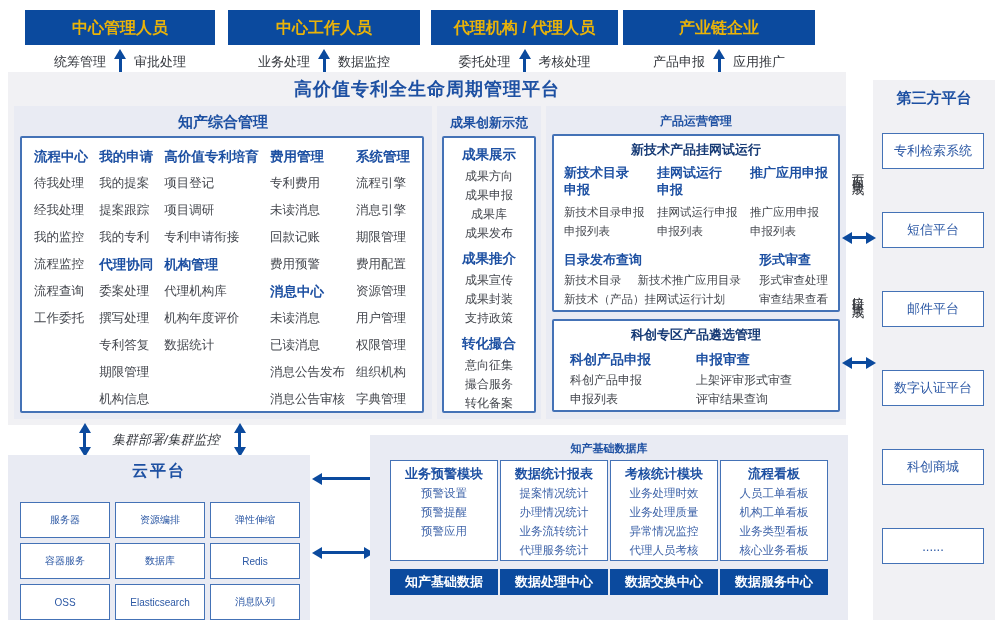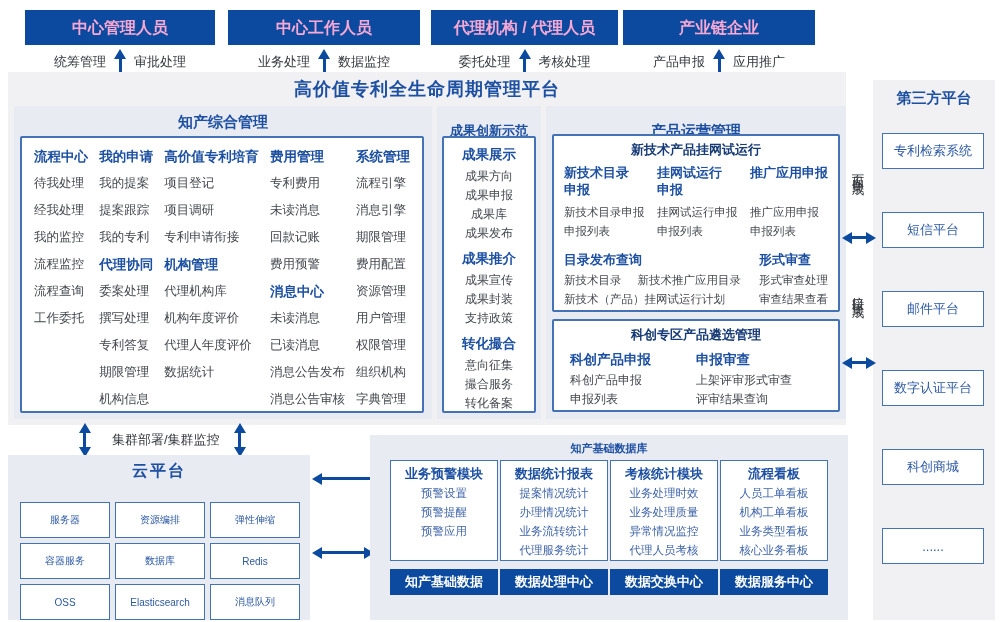--- a/index.html
+++ b/index.html
@@ -12,21 +12,21 @@
     --panelgray:#f1f1f4;
     --secgray:#e9ebf3;
   }
   html,body{margin:0;padding:0;}
   body{
     width:1000px;height:622px;position:relative;overflow:hidden;background:#fff;
     font-family:"Liberation Sans","DejaVu Sans",sans-serif;
   }
   
   .actor{position:absolute;top:10px;}
-  .actor-header{background:var(--primary);color:#f9a8d4;font-weight:bold;font-size:16px;
+  .actor-header{background:var(--primary);color:#eab308;font-weight:bold;font-size:16px;
     text-align:center;height:35px;line-height:35px;white-space:nowrap;}
   .roles{display:flex;justify-content:center;gap:28px;margin-top:8px;
     font-size:13px;color:#33363c;white-space:nowrap;}
   
   .varrow{position:absolute;width:3px;background:var(--primary);}
   .varrow::before{content:"";position:absolute;top:-9px;left:50%;transform:translateX(-50%);
     border-left:6px solid transparent;border-right:6px solid transparent;border-bottom:10px solid var(--primary);}
   .varrow::after{content:"";position:absolute;bottom:-9px;left:50%;transform:translateX(-50%);
     border-left:6px solid transparent;border-right:6px solid transparent;border-top:10px solid var(--primary);}
   .harrow{position:absolute;height:3px;background:var(--primary);}
@@ -72,21 +72,21 @@
     display:flex;align-items:center;justify-content:center;
     font-size:10px;color:#2d59a5;white-space:nowrap;}
   
   .db-cols{display:flex;justify-content:space-between;padding:4px 20px 0;}
   .db-col{width:108px;display:flex;flex-direction:column;}
   .db-white{background:#fff;border:1.5px solid var(--border);height:101px;text-align:center;box-sizing:border-box;}
   .db-white .gh{font-size:13px;line-height:21px;margin-top:2px;}
   .db-white .gi{font-size:11.5px;color:var(--itemblue);line-height:19px;}
   .db-footer{margin-top:8px;background:var(--primary);color:#fff;font-weight:bold;
     font-size:13px;height:26px;line-height:26px;text-align:center;}
-  .plain-label{position:absolute;font-size:13px;color:#33363c;white-space:nowrap;}
+  .plain-label{position:absolute;font-size:13px;color:#33363c;white-space:nowrap;font-style:italic;}
 </style>
 </head>
 <body>
 
 <div class="actor" style="left:25px;width:190px;">
   <div class="actor-header">中心管理人员</div>
   <div class="roles">
     <span>统筹管理</span>
     <span>审批处理</span>
   </div>
@@ -155,21 +155,20 @@
           <div class="gh">高价值专利培育</div>
           <div>
               <div class="gi">项目登记</div>
               <div class="gi">项目调研</div>
               <div class="gi">专利申请衔接</div>
             </div>
           <div class="gh">机构管理</div>
           <div>
               <div class="gi">代理机构库</div>
               <div class="gi">机构年度评价</div>
-              <div class="gi">代理人年度评价</div>
               <div class="gi">数据统计</div>
             </div>
         </div>
         <div>
           <div class="gh">费用管理</div>
           <div>
               <div class="gi">专利费用</div>
               <div class="gi">未读消息</div>
               <div class="gi">回款记账</div>
               <div class="gi">费用预警</div>
@@ -194,21 +193,21 @@
               <div class="gi">权限管理</div>
               <div class="gi">组织机构</div>
               <div class="gi">字典管理</div>
             </div>
         </div>
       </div>
     </div>
   </div>
 
   <div class="section" style="left:429px;top:34px;width:104px;height:313px;">
-    <div class="sec-title" style="font-size:13px;margin-top:16px;">成果创新示范</div>
+    <div class="sec-title" style="font-size:13px;margin-top:8px;">成果创新示范</div>
     <div class="wbox ach-box" style="left:5px;top:30px;width:94px;height:277px;">
       <div class="gh">成果展示</div>
       <div>
           <div class="gi">成果方向</div>
           <div class="gi">成果申报</div>
           <div class="gi">成果库</div>
           <div class="gi">成果发布</div>
         </div>
       <div class="gh">成果推介</div>
       <div>
@@ -219,21 +218,21 @@
       <div class="gh">转化撮合</div>
       <div>
           <div class="gi">意向征集</div>
           <div class="gi">撮合服务</div>
           <div class="gi">转化备案</div>
         </div>
     </div>
   </div>
 
   <div class="section" style="left:538px;top:34px;width:300px;height:313px;">
-    <div class="sec-title" style="font-size:15px;margin-top:16px;">产品运营管理</div>
+    <div class="sec-title" style="font-size:12px;margin-top:7px;">产品运营管理</div>
     <div class="wbox" style="left:6px;top:28px;width:288px;height:178px;">
       <div class="inbox-title">新技术产品挂网试运行</div>
       <div class="trial-cols">
         <div>
           <div class="th" style="width:72px;">新技术目录申报</div>
           <div>
               <div class="ti">新技术目录申报</div>
               <div class="ti">申报列表</div>
             </div>
         </div>

